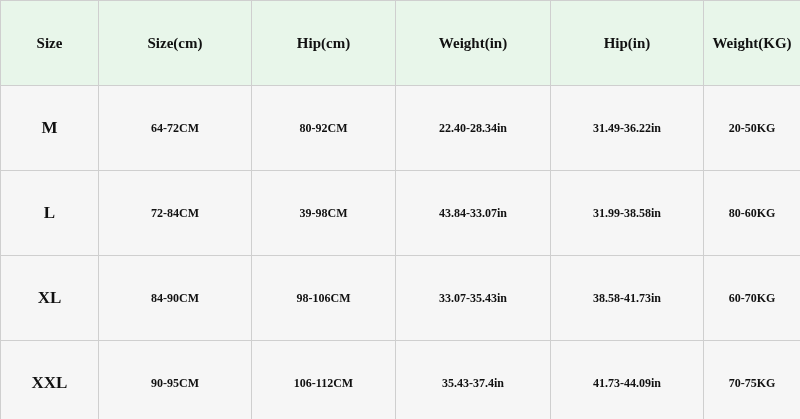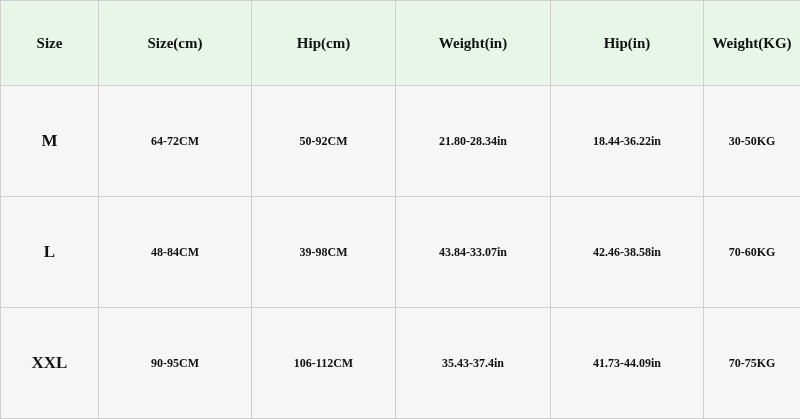--- a/index.html
+++ b/index.html
@@ -75,32 +75,40 @@
         <th>Hip(cm)</th>
         <th>Weight(in)</th>
         <th>Hip(in)</th>
         <th>Weight(KG)</th>
       </tr>
     </thead>
     <tbody>
       <tr>
         <td class="col-size">M</td>
         <td>64-72CM</td>
-        <td>50-92CM</td>
-        <td>21.80-28.34in</td>
-        <td>18.44-36.22in</td>
-        <td>30-50KG</td>
+        <td>80-92CM</td>
+        <td>22.40-28.34in</td>
+        <td>31.49-36.22in</td>
+        <td>20-50KG</td>
       </tr>
       <tr>
         <td class="col-size">L</td>
-        <td>48-84CM</td>
+        <td>72-84CM</td>
         <td>39-98CM</td>
         <td>43.84-33.07in</td>
-        <td>42.46-38.58in</td>
-        <td>70-60KG</td>
+        <td>31.99-38.58in</td>
+        <td>80-60KG</td>
+      </tr>
+      <tr>
+        <td class="col-size">XL</td>
+        <td>84-90CM</td>
+        <td>98-106CM</td>
+        <td>33.07-35.43in</td>
+        <td>38.58-41.73in</td>
+        <td>60-70KG</td>
       </tr>
       <tr>
         <td class="col-size">XXL</td>
         <td>90-95CM</td>
         <td>106-112CM</td>
         <td>35.43-37.4in</td>
         <td>41.73-44.09in</td>
         <td>70-75KG</td>
       </tr>
     </tbody>

